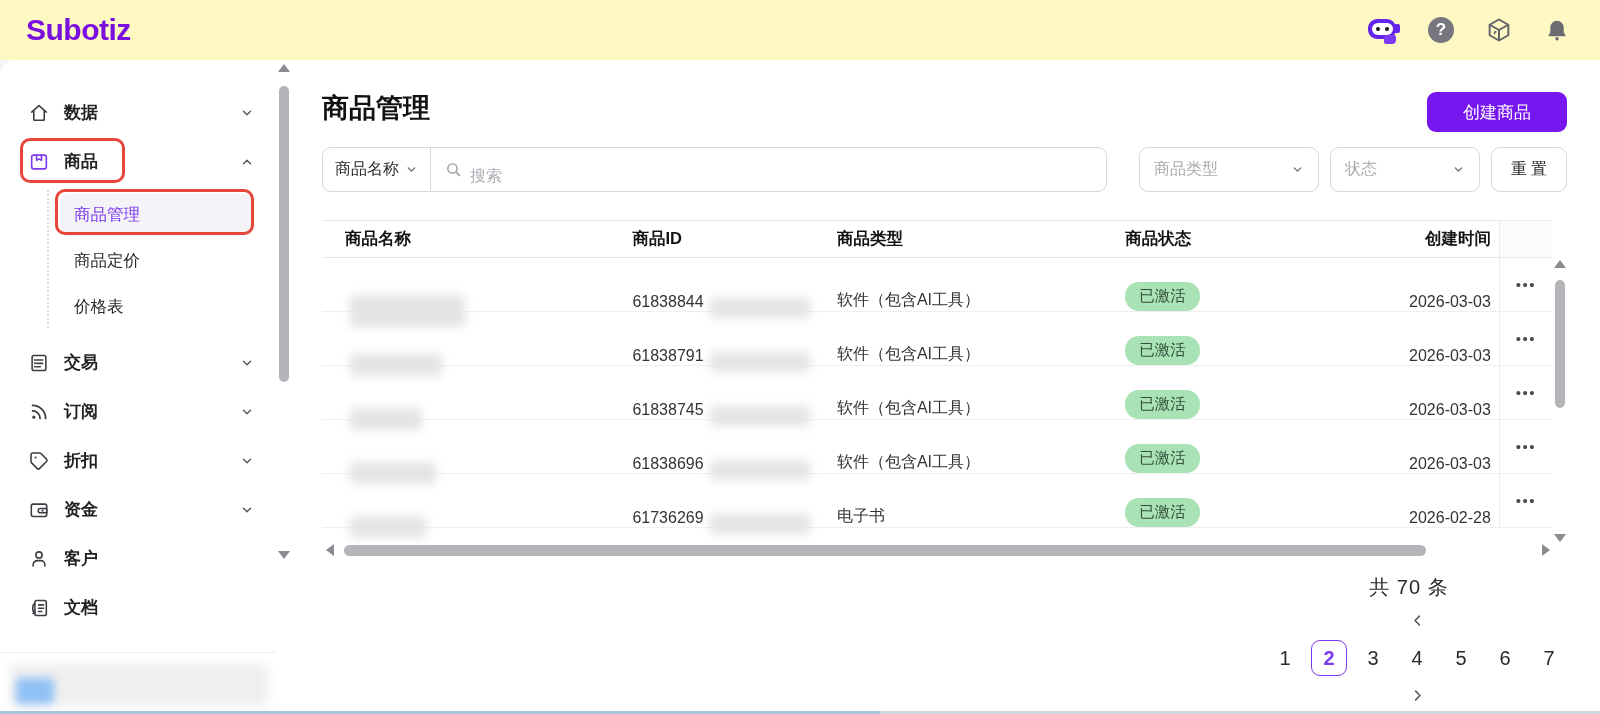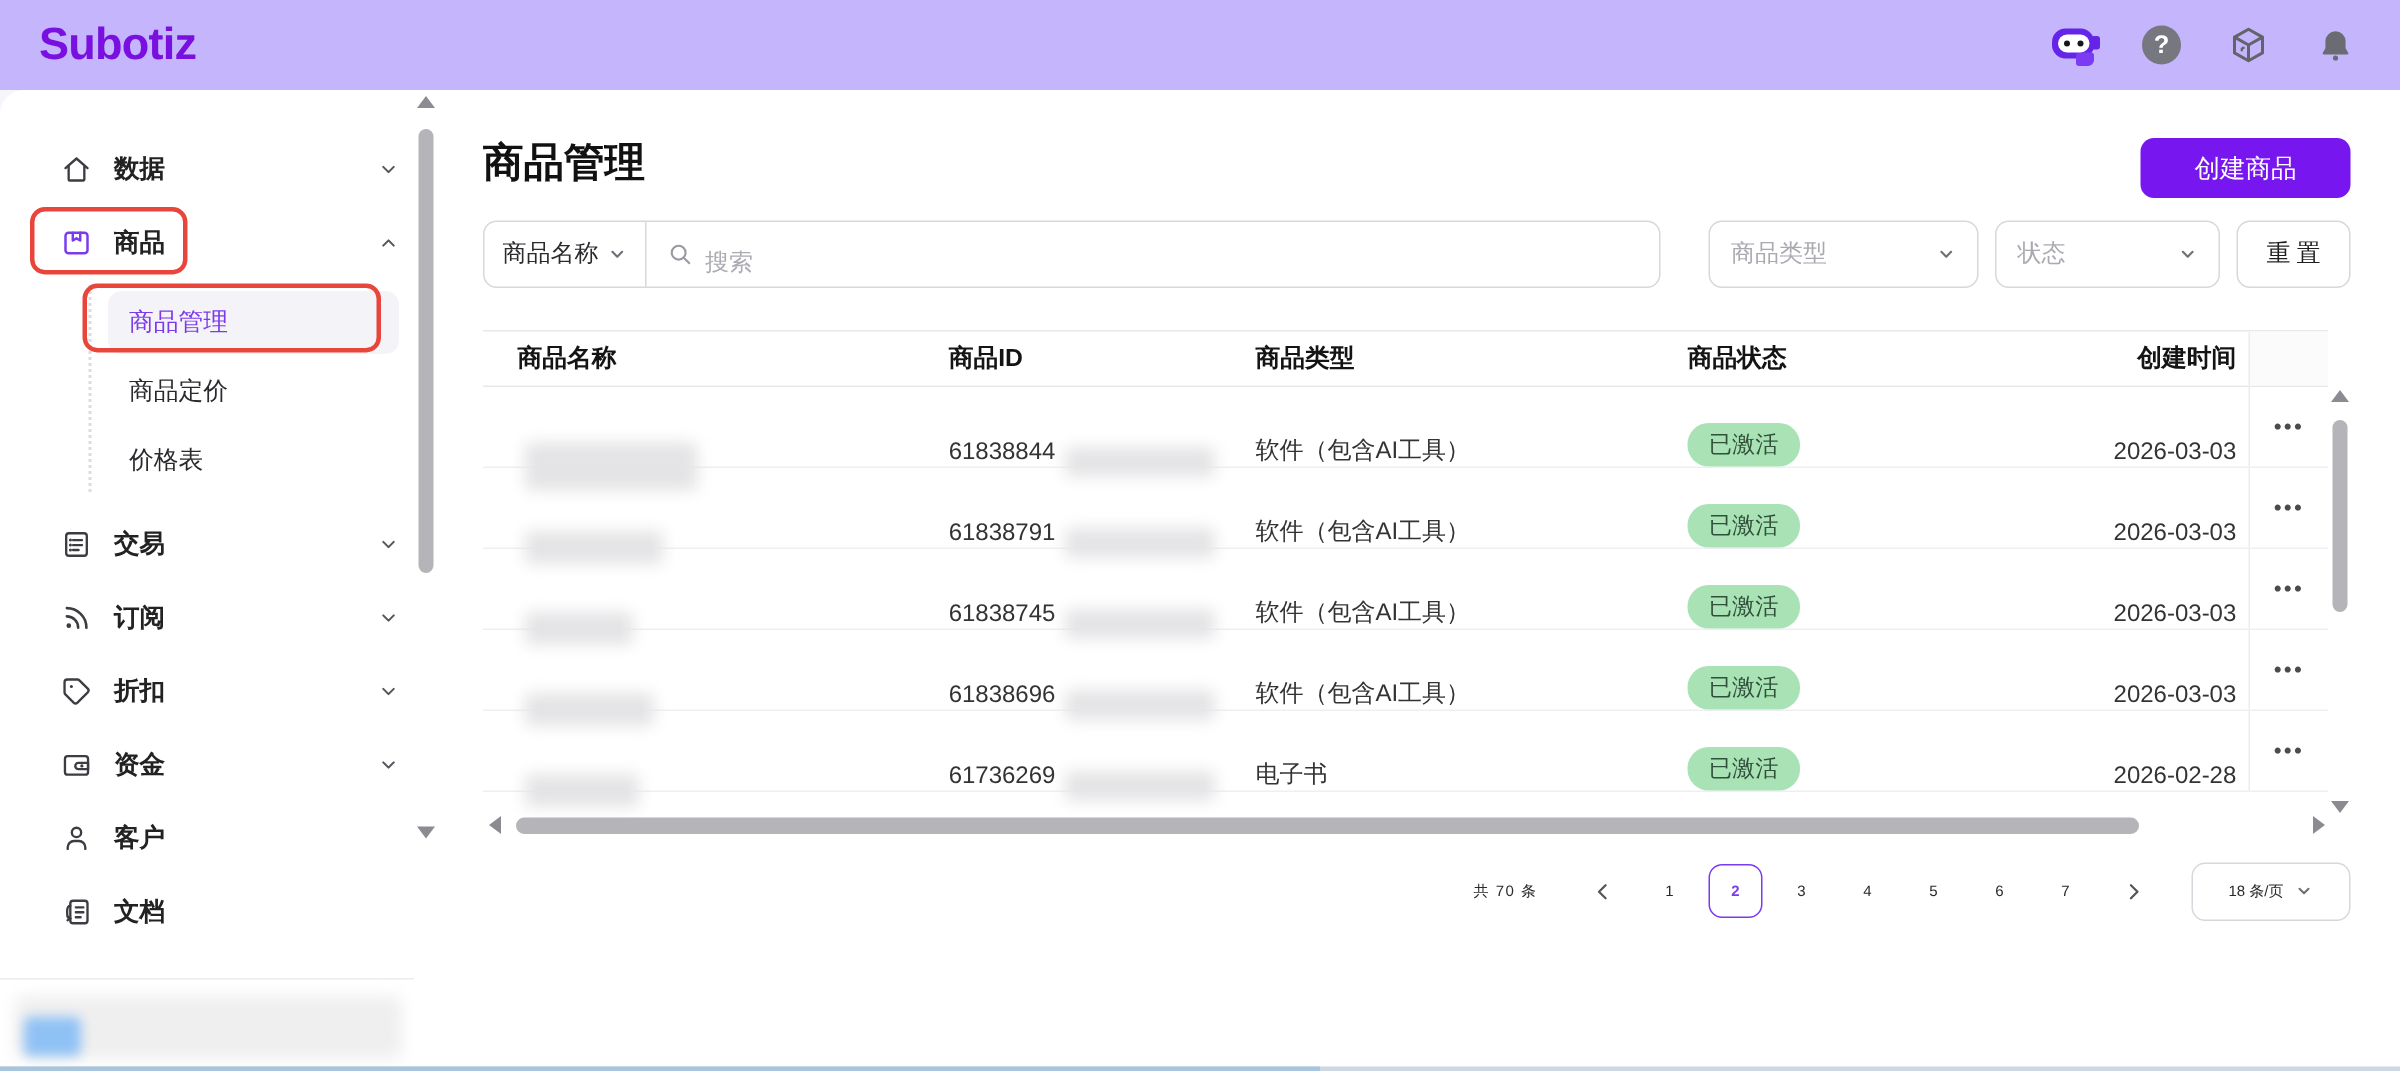--- a/index.html
+++ b/index.html
@@ -2,36 +2,36 @@
 <html><head>
 <meta charset="utf-8">
 <style>
   * { margin:0; padding:0; box-sizing:border-box; }
   html,body { width:1600px; height:714px; }
   body {
     font-family:"Liberation Sans","DejaVu Sans",sans-serif;
     background:#f6f5fa; color:#1f1f1f; position:relative; overflow:hidden;
   }
   
-  .topbar { position:absolute; top:0; left:0; width:1600px; height:60px; background:#c4b5fd; display:flex; align-items:center; }
+  .topbar { position:absolute; top:0; left:0; width:1600px; height:60px; background:#fef9c3; display:flex; align-items:center; }
   .logo { font-size:30px; font-weight:bold; letter-spacing:-0.5px; color:#7a10e0; margin-left:26px; }
   .topbar-icons { position:absolute; right:28px; top:0; height:60px; display:flex; align-items:center; gap:28px; }
   .tb-icon { width:30px; height:30px; display:flex; align-items:center; justify-content:center; cursor:pointer; }
   .help-circle { width:26px; height:26px; border-radius:50%; background:#77777f; color:#fff; font-size:17px; font-weight:bold; display:flex; align-items:center; justify-content:center; }
   
   .robot { position:relative; width:32px; height:27px; }
   .robot .head { position:absolute; left:0; top:2px; width:28px; height:20px; background:#6425e8; border-radius:9px; }
   .robot .face { position:absolute; left:4px; top:6px; width:21px; height:12px; background:#fff; border-radius:6px; display:flex; align-items:center; justify-content:center; gap:5px; }
   .robot .eye { width:4px; height:4px; border-radius:50%; background:#16161a; }
   .robot .chin { position:absolute; right:2px; bottom:0; width:12px; height:9px; background:#7b3bf2; border-radius:2px 2px 4px 2px; }
   .robot .ear { position:absolute; right:-2px; top:7px; width:6px; height:9px; background:#6425e8; border-radius:2px; }
   
   .shell { position:absolute; top:60px; left:0; width:1600px; height:651px; background:#fff; border-radius:16px 16px 0 0; }
   
-  .sidebar { position:absolute; left:12px; top:0; width:276px; height:651px; padding-top:28px; }
+  .sidebar { position:absolute; left:0; top:0; width:276px; height:651px; padding-top:28px; }
   .side-item { height:49px; display:flex; align-items:center; padding:0 22px 0 28px; cursor:pointer; font-size:17px; font-weight:bold; color:#222; position:relative; }
   .side-item .s-icon { width:22px; height:22px; margin-right:14px; color:#3c3c42; display:flex; align-items:center; }
   .side-item.accent .s-icon { color:#7c3aed; }
   .side-item .chev { margin-left:auto; color:#55555c; display:flex; }
   .submenu { position:relative; padding:6px 0 8px 0; }
   .submenu .guide { position:absolute; left:47px; top:4px; bottom:10px; border-left:2px dotted #dcdce2; }
   .sub-item { height:42px; margin:2px 22px 2px 60px; display:flex; align-items:center; padding-left:14px; border-radius:9px; font-size:16.5px; color:#2a2a2e; cursor:pointer; }
   .sub-item.active { background:#f4f3f8; color:#7c3aed; }
   .sub-item + .sub-item { margin-top:4px; }
   
@@ -84,21 +84,21 @@
   .blur-block { position:absolute; background:#e4e4e6; border-radius:3px; filter:blur(5px); }
   .name-blur { top:50%; transform:translateY(-50%); left:28px; height:22px; }
   .row0 .name-blur { height:32px; }
   .id-blur { top:50%; margin-top:-4px; left:78px; height:20px; width:100px; }
   
   .hscroll { position:absolute; left:32px; top:481px; width:1230px; height:18px; display:flex; align-items:center; }
   .sb-arrow-left { width:0; height:0; border-top:6px solid transparent; border-bottom:6px solid transparent; border-right:8px solid #8b8b92; margin-left:4px; }
   .sb-arrow-right { width:0; height:0; border-top:6px solid transparent; border-bottom:6px solid transparent; border-left:8px solid #8b8b92; position:absolute; right:2px; }
   .sb-thumb-h { position:absolute; left:22px; width:1082px; height:11px; background:#b4b4b9; border-radius:6px; }
   
-  .pagination { position:absolute; right:33px; top:514px; height:40px; display:flex; align-items:center; gap:12px; font-size:10px; color:#2a2a2e; }
+  .pagination { position:absolute; right:33px; top:514px; height:40px; display:flex; align-items:center; gap:12px; font-size:20px; color:#2a2a2e;flex-direction:column; }
   .pg-total { margin-right:16px; letter-spacing:1px; }
   .pg-nav { width:30px; height:34px; display:flex; align-items:center; justify-content:center; color:#55555c; cursor:pointer; }
   .pg-num { min-width:36px; height:36px; display:flex; align-items:center; justify-content:center; border-radius:9px; cursor:pointer; color:#2a2a2e; }
   .pg-num.active { border:1.5px solid #7c3aed; color:#7c3aed; font-weight:bold; }
   .pg-size { margin-left:12px; width:106px; height:39px; border:1px solid #d7d7dd; border-radius:9px; display:flex; align-items:center; justify-content:center; gap:8px; cursor:pointer; background:#fff; }
   
   .bottom-edge { position:absolute; left:0; bottom:0; width:1600px; height:3px; background:#cdd8e2; }
   .bottom-edge .blue { position:absolute; left:0; width:880px; height:3px; background:#a9c4dd; }
   svg { display:block; }
 </style>

